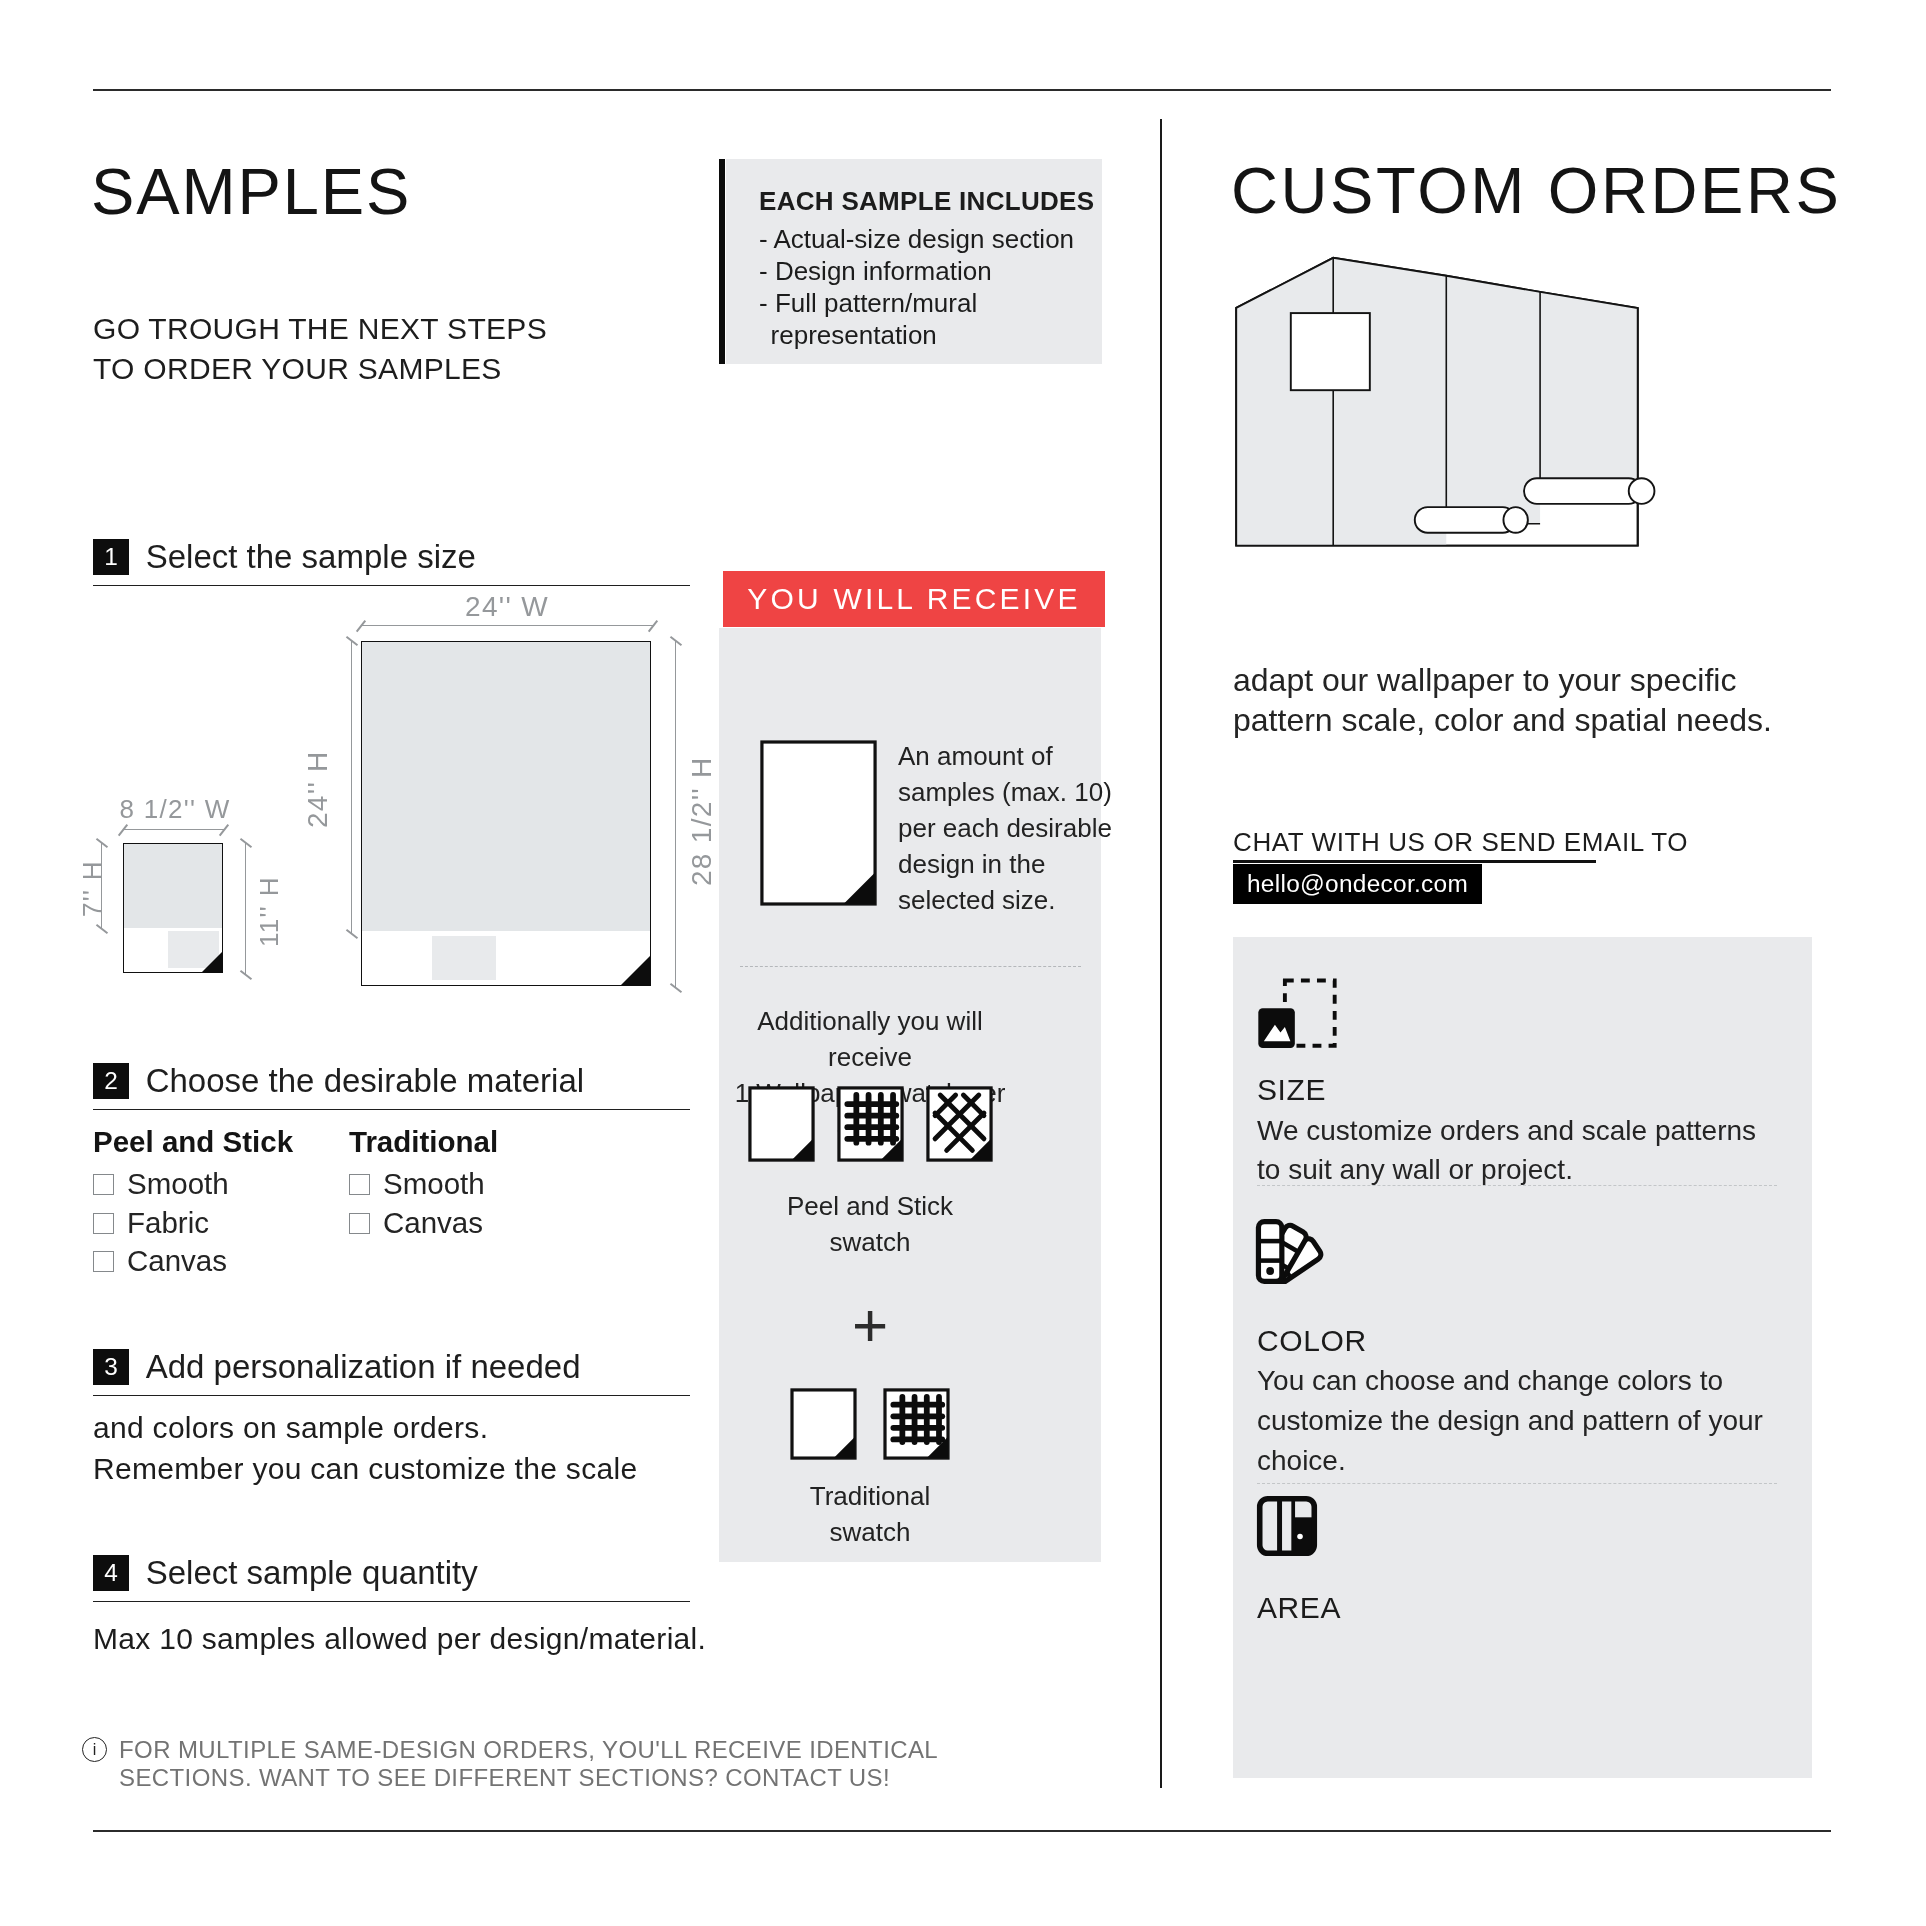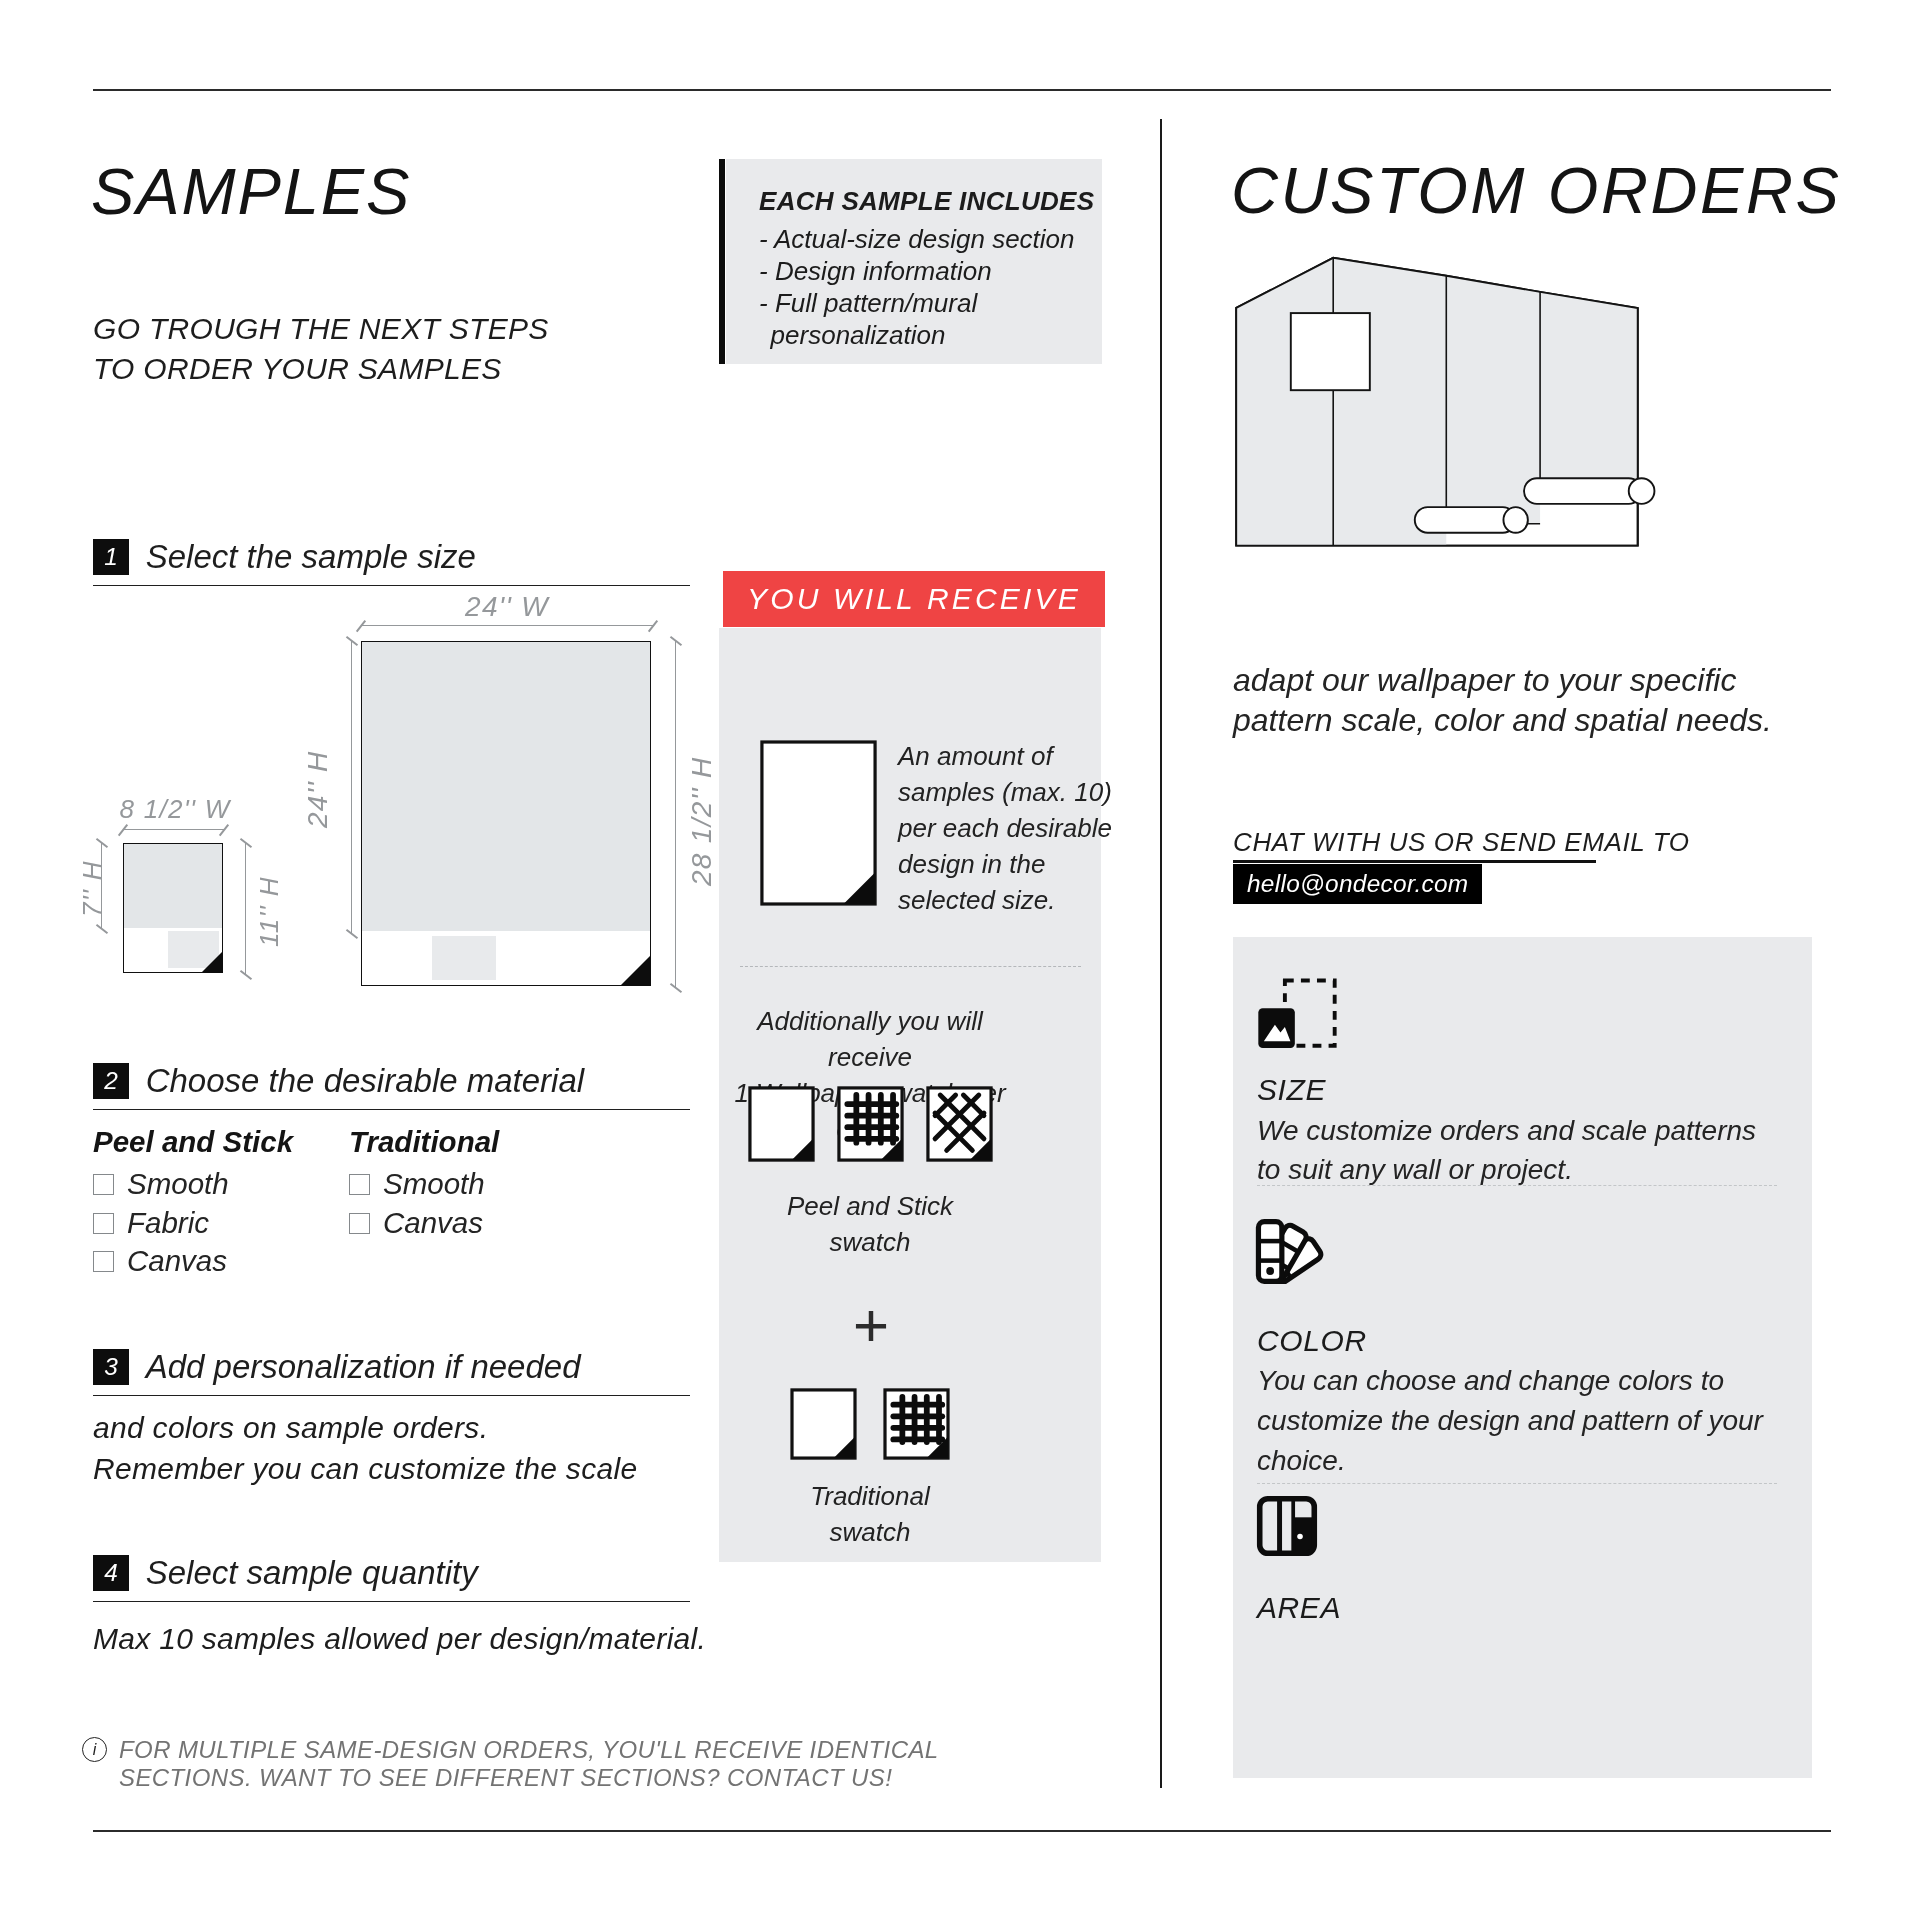--- a/index.html
+++ b/index.html
@@ -1,17 +1,17 @@
 <!DOCTYPE html>
 <html style="font-size:10.3px"><head>
 <meta charset="utf-8">
 <style>
   html,body{margin:0;padding:0;background:#fff;}
   #canvas{position:relative;width:1926px;height:1852px;background:#ffffff;
-          font-family:"Liberation Sans", sans-serif;color:#1c1c1c;overflow:hidden;font-style:italic;}
+          font-family:"Liberation Sans", sans-serif;color:#1c1c1c;overflow:hidden;}
   .abs{position:absolute;}
   .rule{position:absolute;background:#2b2b2b;height:1.9px;}
   .vrule{position:absolute;background:#1a1a1a;width:1.9px;}
   .bigtitle{position:absolute;font-size:65px;letter-spacing:1.9px;color:#141414;white-space:nowrap;}
   .sub{position:absolute;font-size:30px;line-height:40px;color:#1d1d1d;letter-spacing:0.3px;}
   
   .step{position:absolute;width:597px;border-bottom:1.9px solid #1f1f1f;display:flex;align-items:center;gap:16.7px;padding-bottom:9px;}
   .stepnum{width:36px;height:36px;background:#0d0d0d;color:#fff;font-size:24.4px;display:flex;align-items:center;justify-content:center;flex:0 0 36px;}
   .steplabel{font-size:33px;color:#1e1e1e;white-space:nowrap;}
   
@@ -64,21 +64,21 @@
     <div>TO ORDER YOUR SAMPLES</div>
   </div>
 
   <div class="incbar"></div>
   <div class="incbox">
     <div style="position:absolute;left:33px;top:27px;font-size:26px;font-weight:600;letter-spacing:0.3px;">EACH SAMPLE INCLUDES</div>
     <div style="position:absolute;left:33px;top:64px;font-size:26px;line-height:32px;">
       <div>- Actual-size design section</div>
       <div>- Design information</div>
       <div>- Full pattern/mural</div>
-      <div style="padding-left:11.6px;">personalization</div>
+      <div style="padding-left:11.6px;">representation</div>
     </div>
   </div>
 
   <div class="step" style="left:93px;top:538px;">
     <div class="stepnum">1</div>
     <div class="steplabel">Select the sample size</div>
   </div>
 
   <div class="dlab" style="left:361px;top:591px;width:292px;text-align:center;">24'' W</div>
   <div class="dimh" style="left:361px;top:625px;width:292px;"></div>

